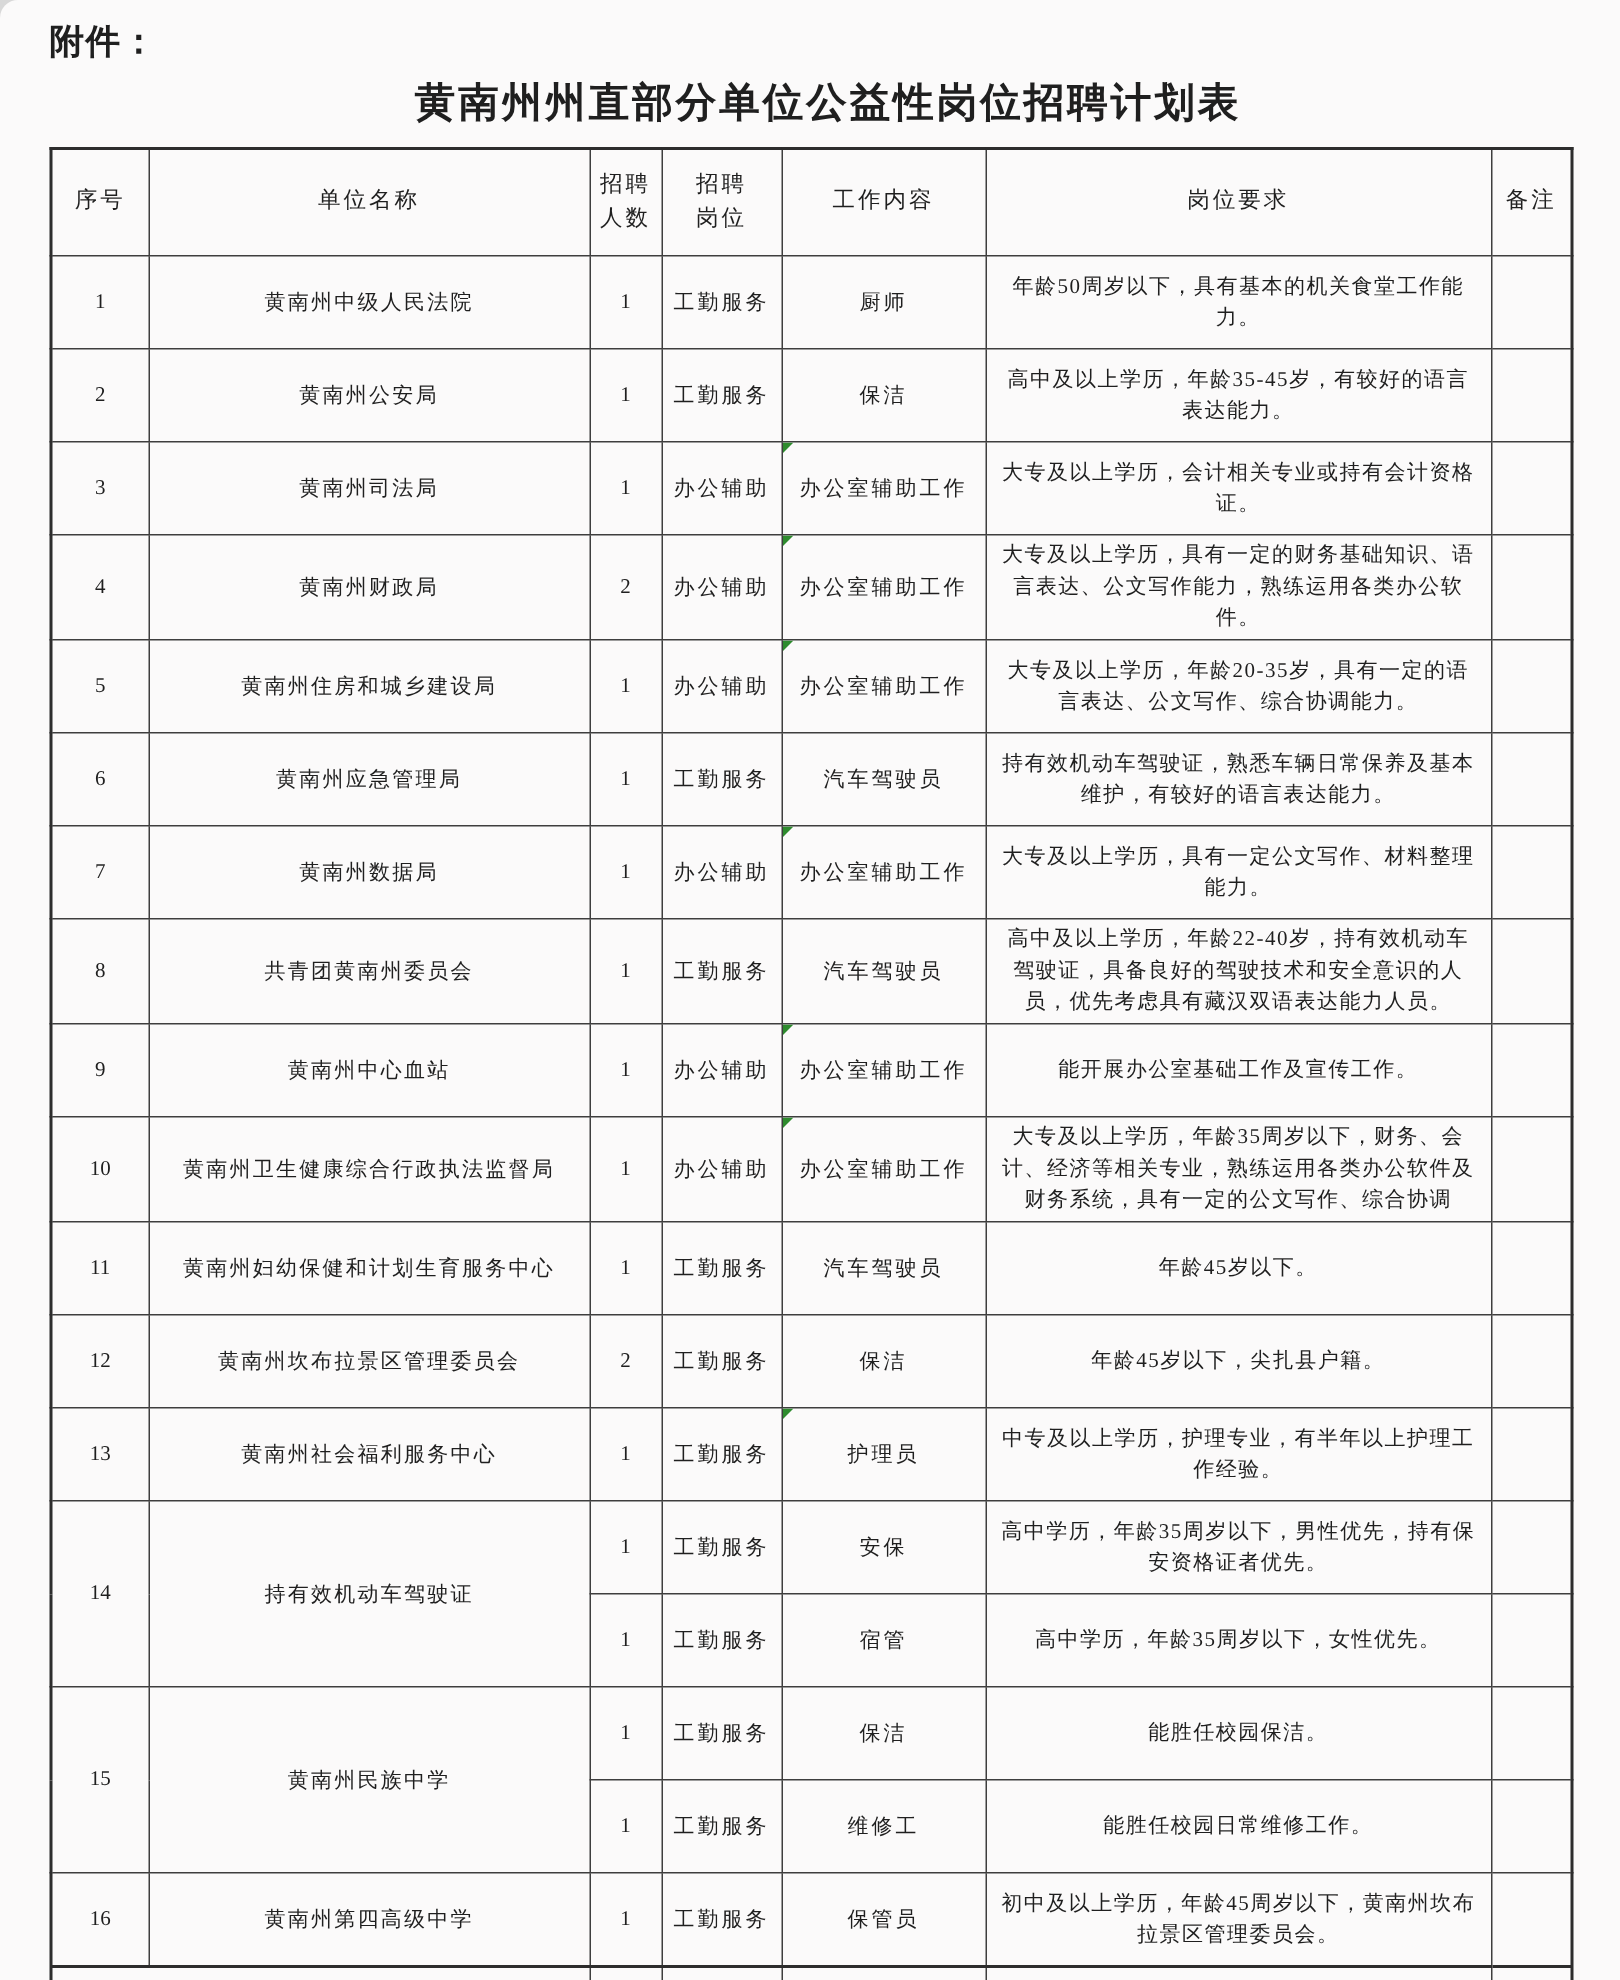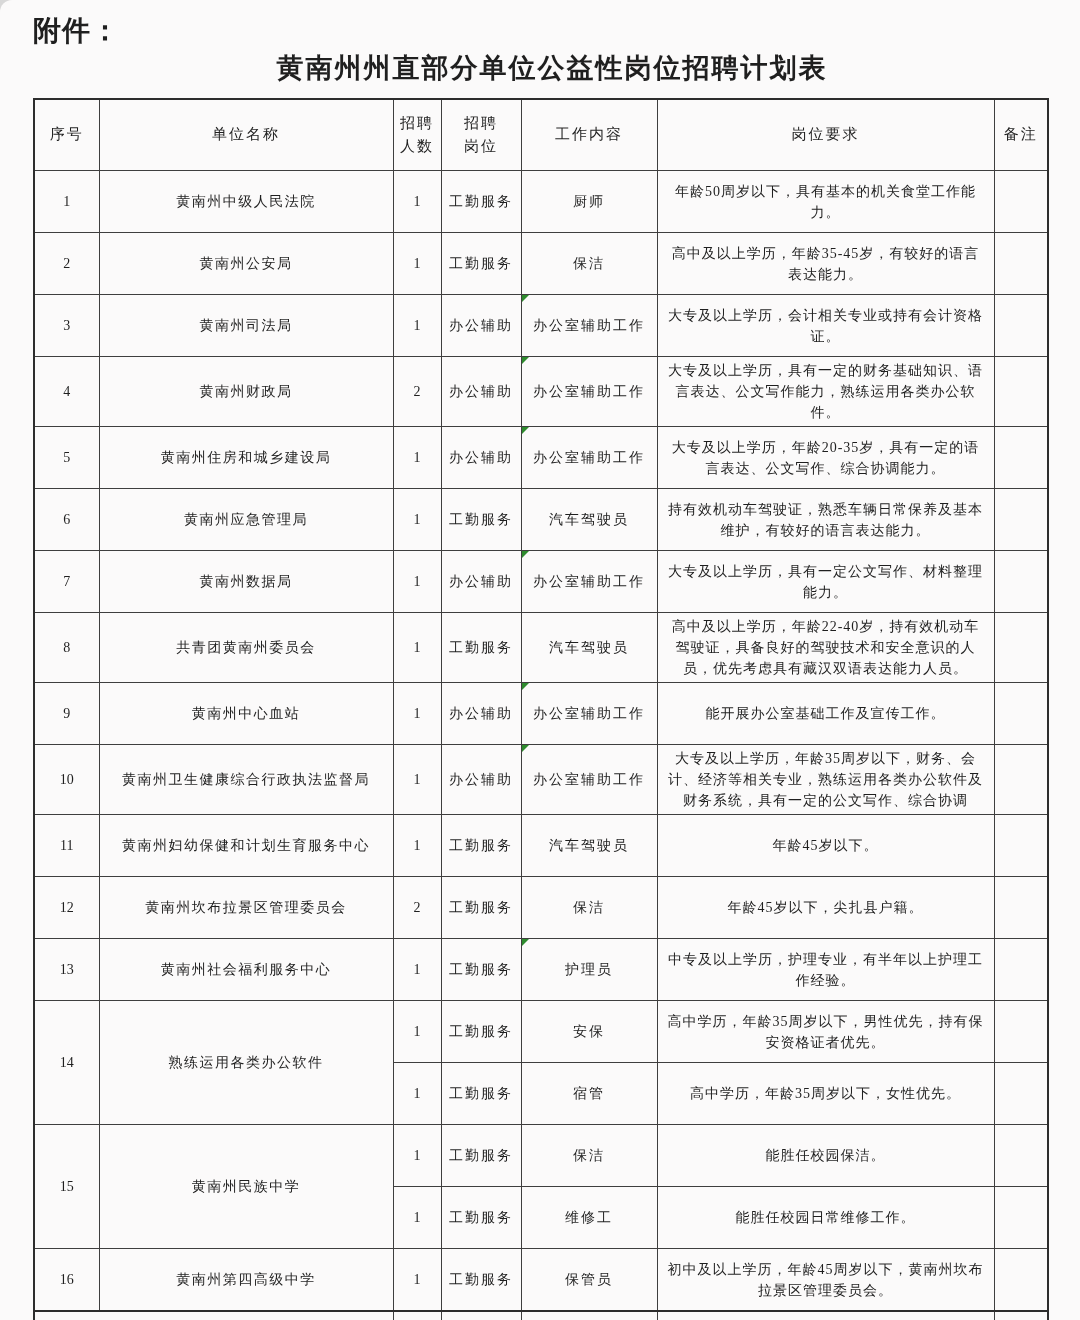--- a/index.html
+++ b/index.html
@@ -6,21 +6,21 @@
   body{
     width:1080px;height:1320px;
     background:#fbfafa;
     font-family:"Liberation Serif","DejaVu Serif",serif;
     color:#1f1f1f;
     -webkit-font-smoothing:antialiased;
   }
   .page{position:relative;width:1080px;height:1320px;overflow:hidden;background:#fbfafa;}
   .corner{position:absolute;top:0;left:0;width:14px;height:14px;
     border-top-left-radius:12px;box-shadow:-6px -6px 0 4px #9a9a9a;opacity:.35;}
-  .attachment{position:absolute;left:33px;top:12px;font-size:28px;font-weight:bold;letter-spacing:1px;}
+  .attachment{position:absolute;left:33px;top:12px;font-size:23px;font-weight:bold;letter-spacing:1px;}
   .doc-title{position:absolute;left:12px;top:50px;width:1080px;text-align:center;
     font-size:27px;font-weight:bold;letter-spacing:2px;}
   table.plan{
     position:absolute;left:33px;top:98px;width:1014px;
     border-collapse:collapse;table-layout:fixed;
     border:2px solid #2d2d2d;
   }
   .plan th,.plan td{
     border:1px solid #3e3e3e;
     text-align:center;vertical-align:middle;
@@ -191,21 +191,21 @@
           <td class="c-no">13</td>
           <td class="c-unit">黄南州社会福利服务中心</td>
           <td class="c-num">1</td>
           <td class="c-cat">工勤服务</td>
           <td class="c-duty"><i class="tri" style="border-top-color: rgb(46, 139, 46);"></i>护理员</td>
           <td class="c-req">中专及以上学历，护理专业，有半年以上护理工作经验。</td>
           <td class="c-note"></td>
         </tr>
         <tr>
           <td class="c-no" rowspan="2">14</td>
-          <td class="c-unit" rowspan="2">熟练运用各类办公软件</td>
+          <td class="c-unit" rowspan="2">持有效机动车驾驶证</td>
           <td class="c-num">1</td>
           <td class="c-cat">工勤服务</td>
           <td class="c-duty">安保</td>
           <td class="c-req">高中学历，年龄35周岁以下，男性优先，持有保安资格证者优先。</td>
           <td class="c-note"></td>
         </tr>
         <tr>
           <td class="c-num">1</td>
           <td class="c-cat">工勤服务</td>
           <td class="c-duty">宿管</td>

